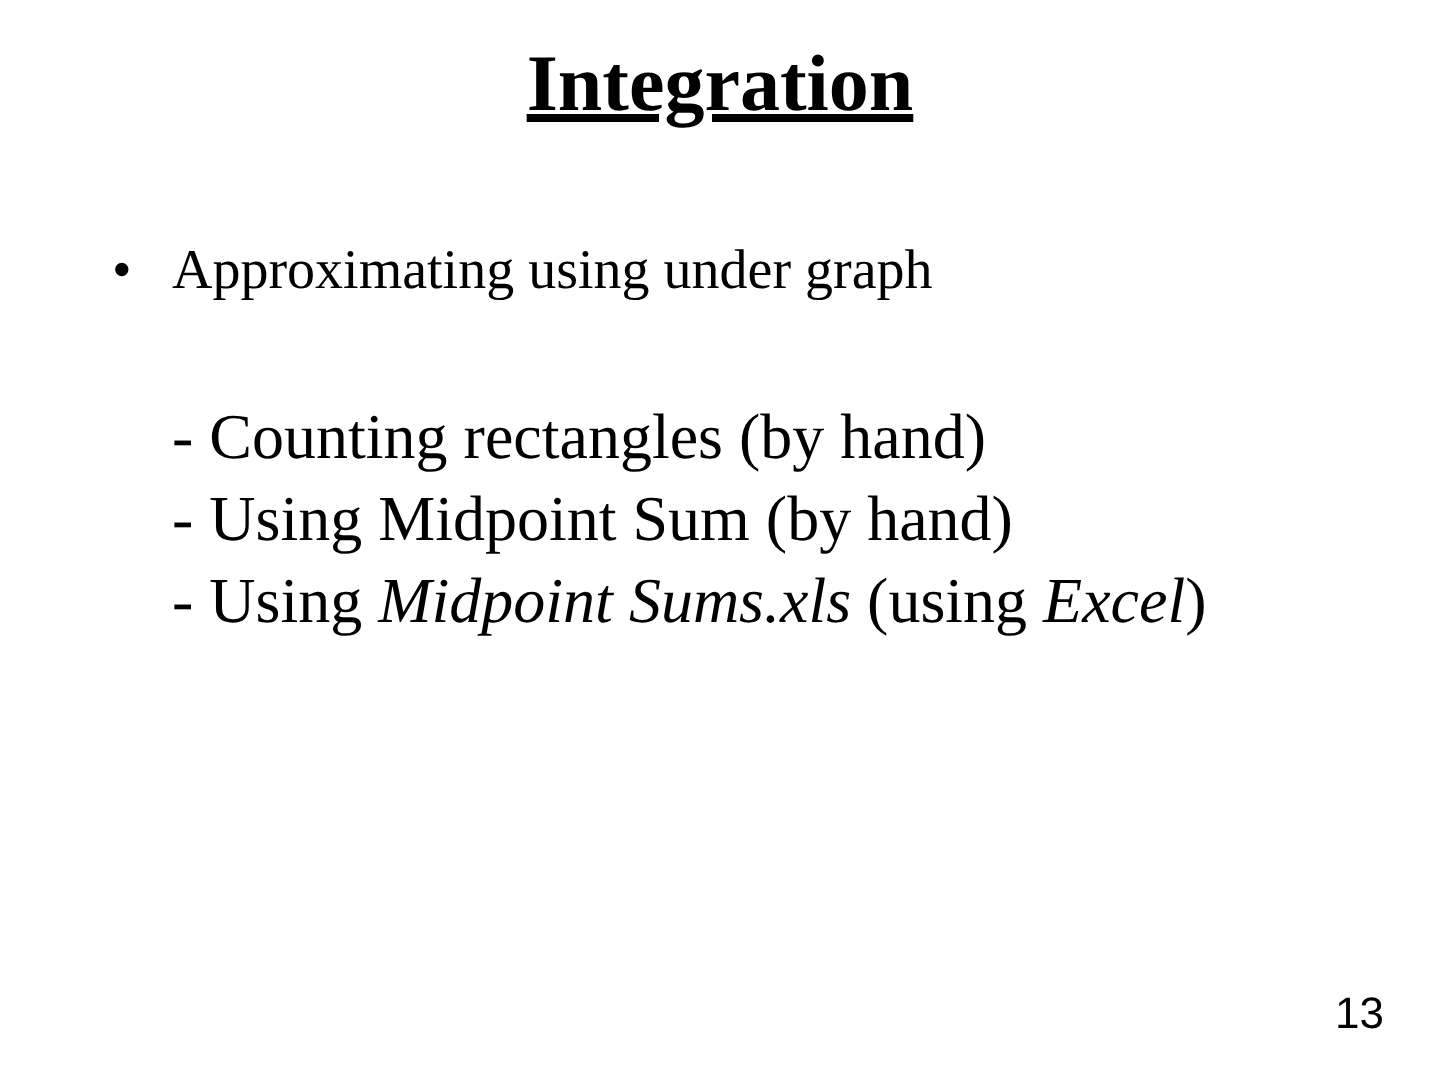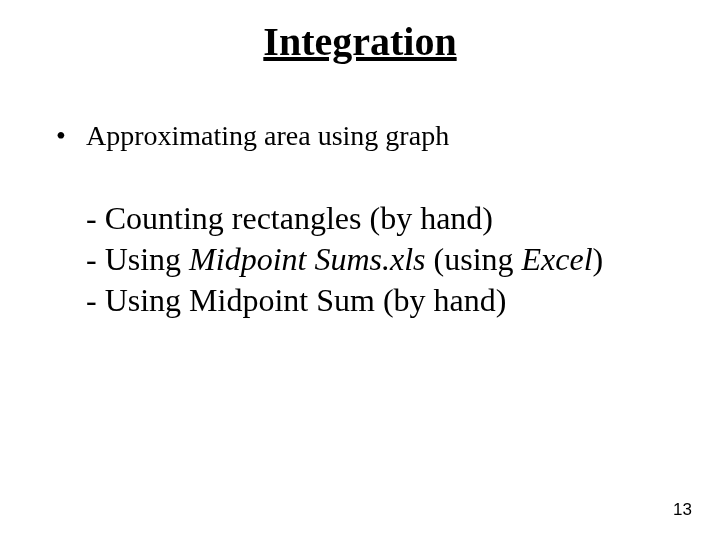--- a/index.html
+++ b/index.html
@@ -58,44 +58,44 @@
     line-height: 1.28;
   }
   .italic {
     font-style: italic;
   }
   .page-num {
     position: absolute;
     bottom: 20px;
     right: 28px;
     font-family: Arial, Helvetica, sans-serif;
-    font-size: 17px;
+    font-size: 22px;
     margin-top: 16px;
   }
 </style>
 </head>
 <body>
 
 <div class="slide">
 
   <div class="title">Integration</div>
 
   <div class="body">
     <div class="bullet-row">
       <div class="bullet-dot">•</div>
-      <div class="bullet-text">Approximating area using graph</div>
+      <div class="bullet-text">Approximating using under graph</div>
     </div>
 
     <div class="sublist">
       <div class="subitem">
         <span>- Counting rectangles (by hand)</span>
       </div>
       <div class="subitem">
-        <span>- Using </span><span class="italic">Midpoint Sums.xls</span><span> (using </span><span class="italic">Excel</span><span>)</span>
+        <span>- Using Midpoint Sum (by hand)</span>
       </div>
       <div class="subitem">
-        <span>- Using Midpoint Sum (by hand)</span>
+        <span>- Using </span><span class="italic">Midpoint Sums.xls</span><span> (using </span><span class="italic">Excel</span><span>)</span>
       </div>
     </div>
   </div>
 
   <div class="page-num">13</div>
 </div>
 
 </body></html>

